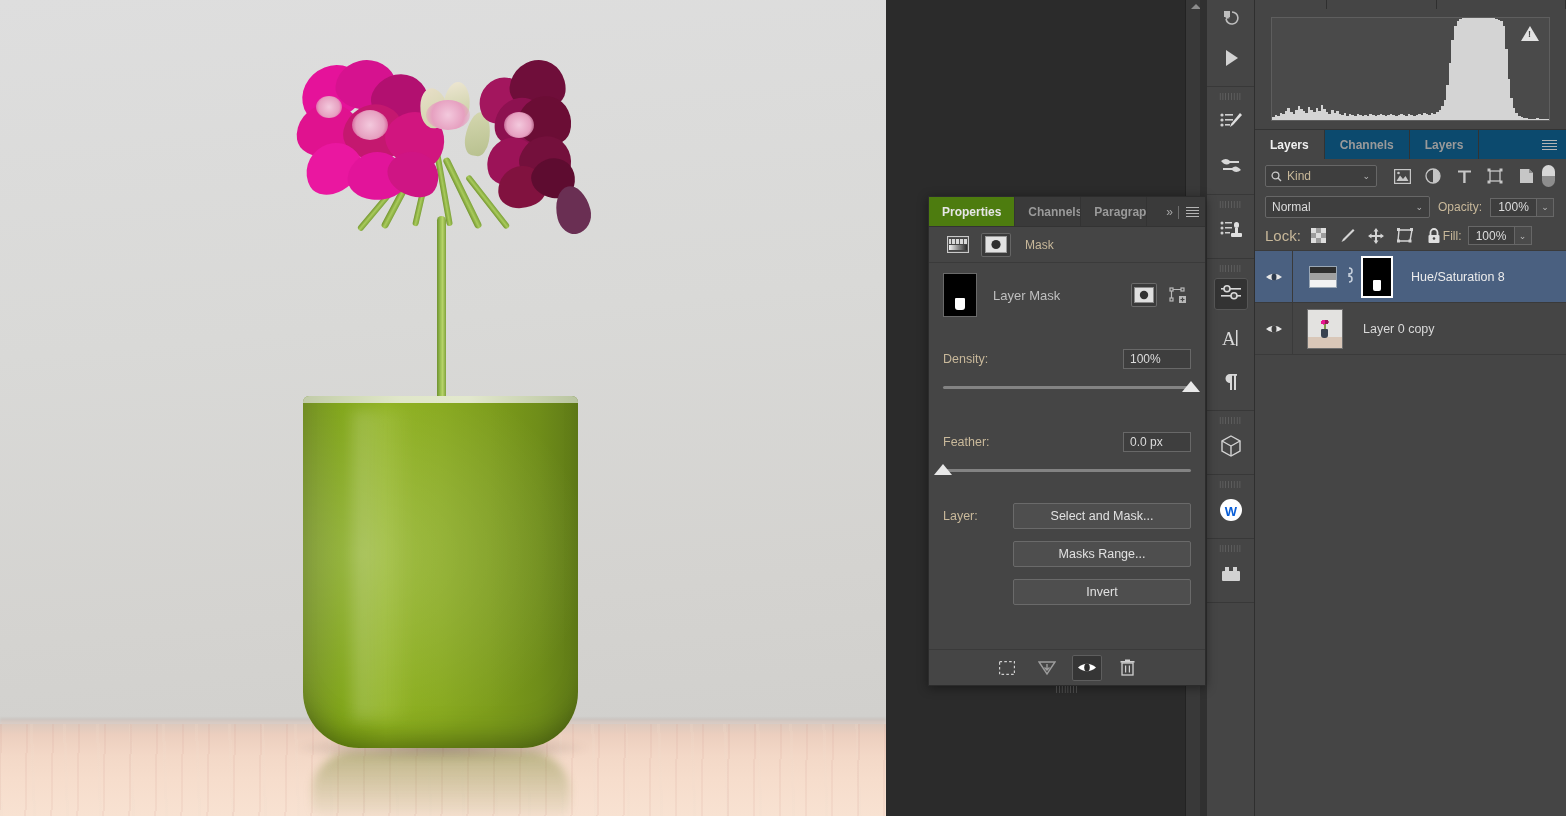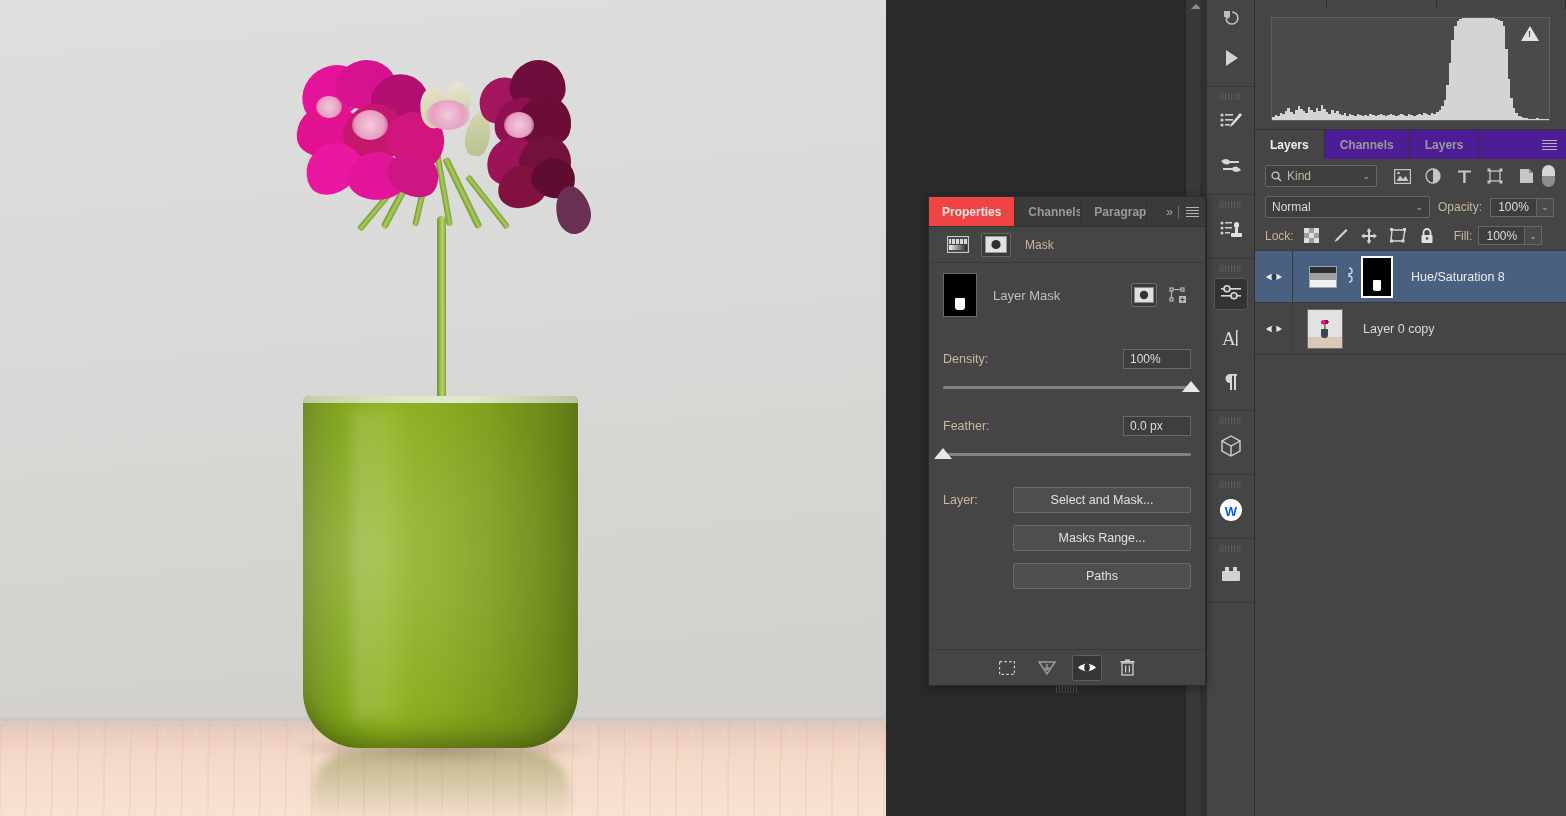--- a/index.html
+++ b/index.html
@@ -153,21 +153,21 @@
   }
   .panel-tabbar {
     height: 30px; background: #3a3a3a; display: flex; align-items: stretch;
     position: relative; border-bottom: 1px solid #333;
   }
   .ptab {
     padding: 0 13px; display: flex; align-items: center;
     font-size: 12px; color: #9a9a9a; font-weight: bold;
     border-right: 1px solid #333; white-space: nowrap; overflow: hidden;
   }
-  .ptab.active { background: #ef4444; color: #e6e6e6; justify-content: flex-end; }
+  .ptab.active { background: #4d7c0f; color: #e6e6e6; justify-content: flex-end; }
   .tabbar-tools {
     position: absolute; right: 6px; top: 0; height: 30px;
     display: flex; align-items: center; gap: 7px;
   }
   .chev2 { color: #a7a7a7; font-size: 12px; letter-spacing: -2px; }
   .vdiv { width: 1px; height: 13px; background: #6d6d6d; }
   .hamb { display: flex; flex-direction: column; gap: 2px; }
   .hamb i { display: block; width: 13px; height: 1px; background: #b4b4b4; }
 
   .mask-typebar {
@@ -268,21 +268,21 @@
     border-bottom: 15px solid #e2e2e2;
   }
   .hist-warn:after {
     content: "!"; position: absolute; left: -2px; top: 4px;
     font-size: 9px; font-weight: bold; color: #4a4a4a; line-height: 9px;
   }
   .hist-bars { position: absolute; left: 0; bottom: 0; width: 100%; height: 100%; display: flex; align-items: flex-end; }
   .hist-bars i { display: block; background: #d4d4d4; flex: 1 1 auto; }
 
   .dock-tabbar {
-    height: 30px; background: #4c1d95; display: flex; align-items: stretch;
+    height: 30px; background: #0c4a6e; display: flex; align-items: stretch;
     position: relative; border-top: 1px solid #333;
   }
   .dtab {
     padding: 0 15px; display: flex; align-items: center;
     font-size: 12px; color: #9a9a9a; font-weight: bold;
     border-right: 1px solid #333;
   }
   .dtab.active { background: #454545; color: #f0f0f0; }
   .dock-tabbar .hamb-wrap {
     position: absolute; right: 9px; top: 0; height: 30px;
@@ -327,21 +327,21 @@
   }
   .mini-cv {
     width: 17px; height: 19px; border: 1px solid #676767; border-left: none;
     background: #4a4a4a; display: flex; align-items: center; justify-content: center;
     color: #b9b9b9; font-size: 9px;
   }
   .lock-row {
     height: 30px; display: flex; align-items: center; padding: 0 10px; gap: 0;
     border-bottom: 1px solid #3b3b3b;
   }
-  .lock-lab { font-size: 12px; color: #c8b89a; margin-right: 9px; }
+  .lock-lab { font-size: 15px; color: #c8b89a; margin-right: 9px; }
   .lock-icons { display: flex; align-items: center; gap: 12px; }
   .lock-icons .li { width: 17px; height: 18px; display: flex; align-items: center; justify-content: center; }
 
   .layer-list { background: #454545; }
   .layer-row {
     height: 52px; display: flex; align-items: center;
     border-bottom: 1px solid #3a3a3a; position: relative;
   }
   .layer-row.selected { background: #4a6080; }
   .eye-cell {
@@ -662,39 +662,39 @@
         <span class="lab">Density:</span>
         <span class="spacer"></span>
         <span class="num-field">100%</span>
       </div>
       <div class="track-wrap">
         <div class="track-line"></div>
         <div class="thumb-tri" style="left:calc(100% - 9px);"></div>
       </div>
     </div>
 
-    <div class="slider-block" style="margin-top:18px;">
+    <div class="slider-block" style="margin-top:34px;">
       <div class="slider-head">
         <span class="lab">Feather:</span>
         <span class="spacer"></span>
         <span class="num-field">0.0 px</span>
       </div>
       <div class="track-wrap">
         <div class="track-line"></div>
         <div class="thumb-tri" style="left:-9px;"></div>
       </div>
     </div>
 
     <div class="refine-block">
       <div class="refine-row">
         <span class="lab">Layer:</span>
         <div class="btn-col">
           <div class="pbtn">Select and Mask...</div>
           <div class="pbtn">Masks Range...</div>
-          <div class="pbtn">Paths</div>
+          <div class="pbtn">Invert</div>
         </div>
       </div>
     </div>
 
     <div class="panel-footer">
       <div class="fbtn">
         <svg width="16" height="14" viewBox="0 0 16 14">
           <rect x="0.5" y="0.5" width="15" height="13" fill="none" stroke="#cfcfcf" stroke-width="1.4" stroke-dasharray="2.6 2.2"></rect>
         </svg>
       </div>
@@ -958,21 +958,21 @@
           </svg>
         </span>
         <span class="li">
           <svg width="14" height="16" viewBox="0 0 14 16">
             <path d="M3.5 7 L3.5 4.5 A3.5 3.5 0 0 1 10.5 4.5 L10.5 7" fill="none" stroke="#e0e0e0" stroke-width="1.8"></path>
             <rect x="1.5" y="7" width="11" height="8" rx="1" fill="#e0e0e0"></rect>
             <circle cx="7" cy="10.5" r="1.3" fill="#444"></circle>
           </svg>
         </span>
       </div>
-      <span class="opacity-lab" style="margin-left:18px;">Fill:</span>
+      <span class="opacity-lab" style="">Fill:</span>
       <span class="val-field" style="margin-left:6px;">100%</span>
       <span class="mini-cv">⌄</span>
     </div>
 
     <div class="layer-list">
 
       <div class="layer-row selected">
         <div class="eye-cell">
           <svg width="18" height="12" viewBox="0 0 18 12">
             <path d="M1 6 Q9 -0.5 17 6 Q9 12.5 1 6 Z" fill="#e6e6e6"></path>

